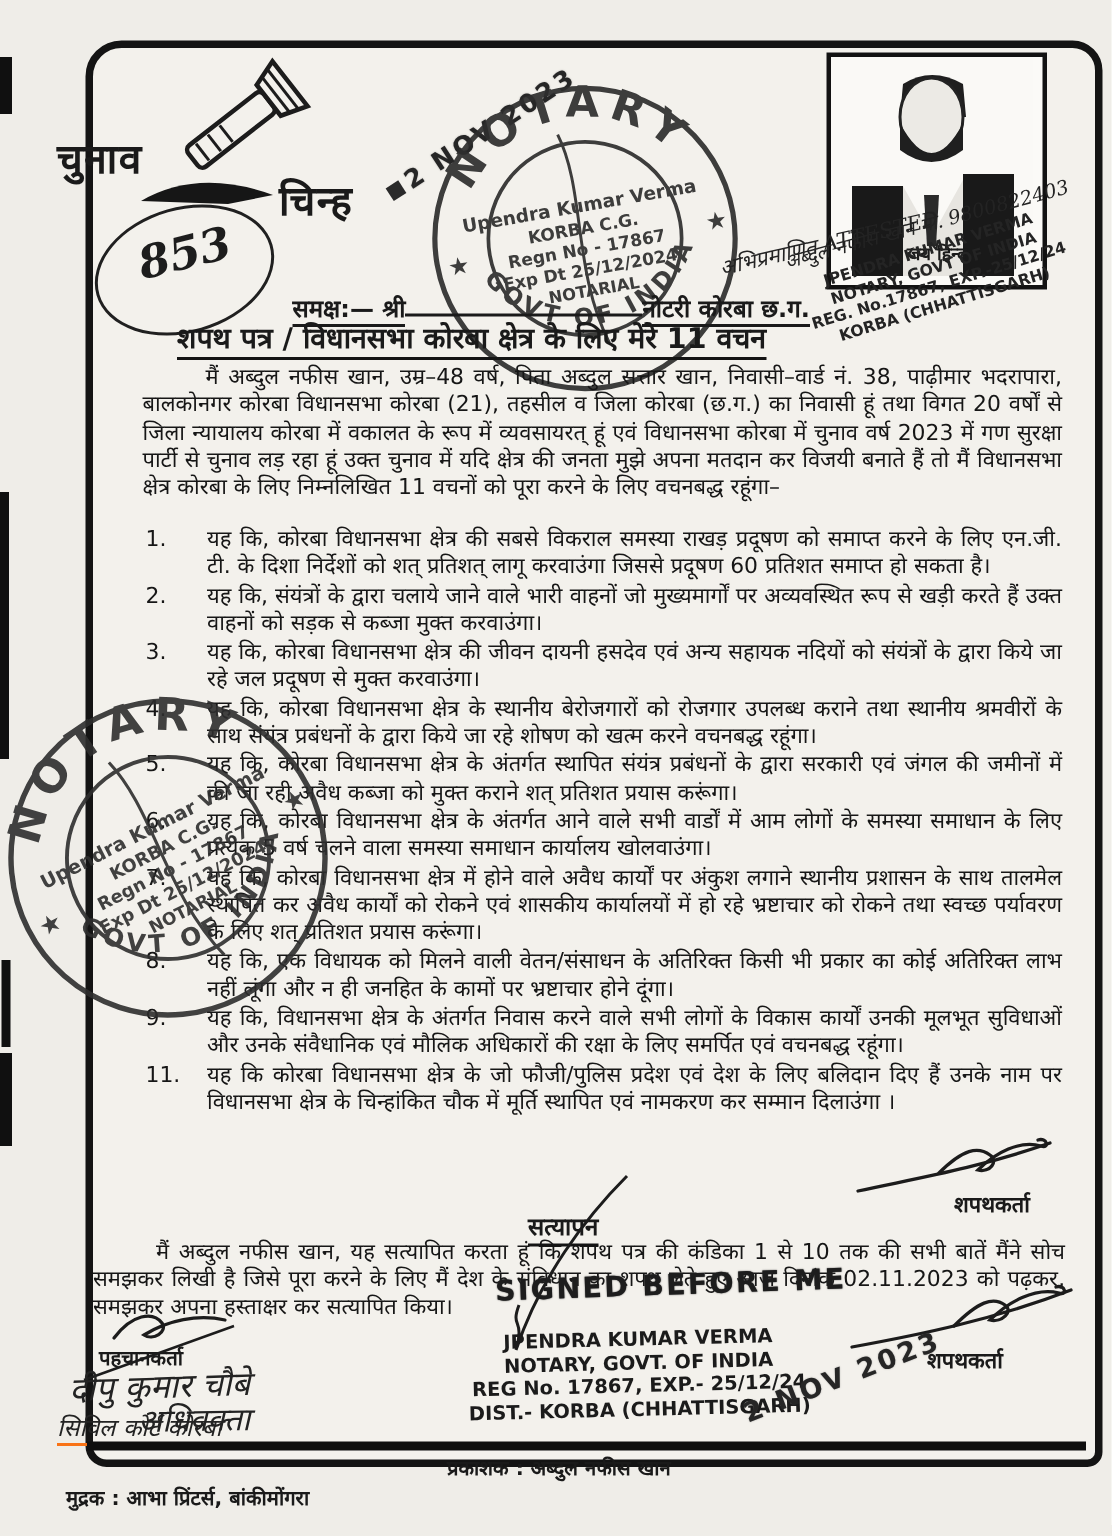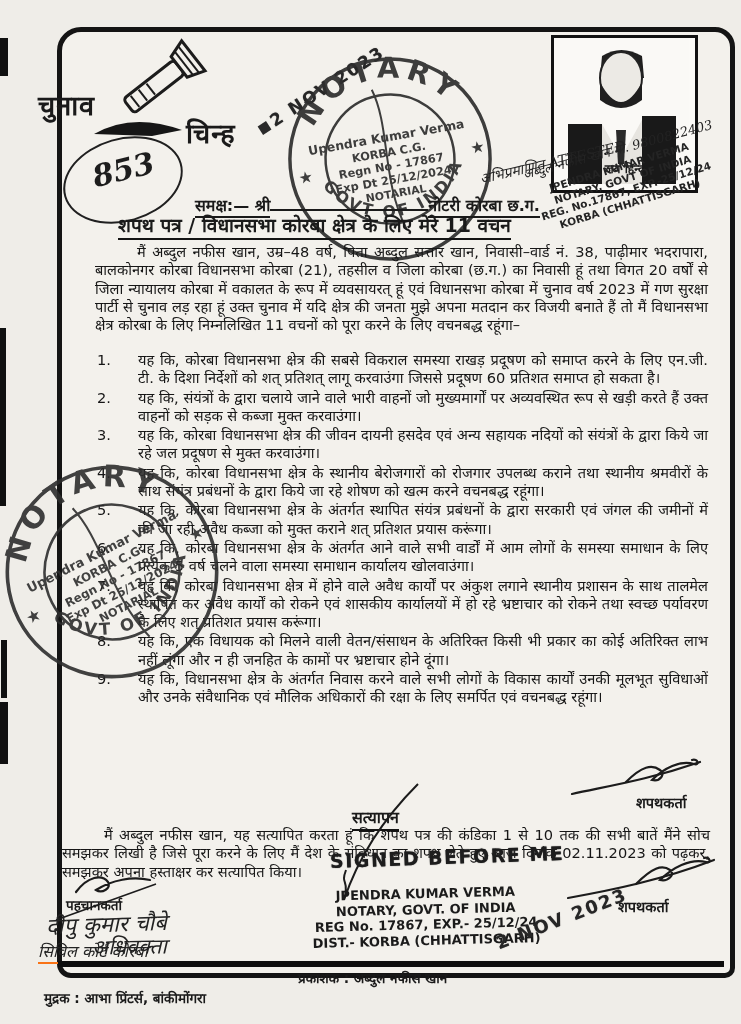--- a/index.html
+++ b/index.html
@@ -162,20 +162,24 @@
         <span class="txt">यह कि, कोरबा विधानसभा क्षेत्र में होने वाले अवैध कार्यों पर अंकुश लगाने स्थानीय प्रशासन के साथ तालमेल स्थापित कर अवैध कार्यों को रोकने एवं शासकीय कार्यालयों में हो रहे भ्रष्टाचार को रोकने तथा स्वच्छ पर्यावरण के लिए शत् प्रतिशत प्रयास करूंगा।</span>
       </div>
     <div class="vow body-text">
         <span class="num">8.</span>
         <span class="txt">यह कि, एक विधायक को मिलने वाली वेतन/संसाधन के अतिरिक्त किसी भी प्रकार का कोई अतिरिक्त लाभ नहीं लूंगा और न ही जनहित के कामों पर भ्रष्टाचार होने दूंगा।</span>
       </div>
     <div class="vow body-text">
         <span class="num">9.</span>
         <span class="txt">यह कि, विधानसभा क्षेत्र के अंतर्गत निवास करने वाले सभी लोगों के विकास कार्यों उनकी मूलभूत सुविधाओं और उनके संवैधानिक एवं मौलिक अधिकारों की रक्षा के लिए समर्पित एवं वचनबद्ध रहूंगा।</span>
       </div>
+    <div class="vow body-text">
+        <span class="num">11.</span>
+        <span class="txt">यह कि कोरबा विधानसभा क्षेत्र के जो फौजी/पुलिस प्रदेश एवं देश के लिए बलिदान दिए हैं उनके नाम पर विधानसभा क्षेत्र के चिन्हांकित चौक में मूर्ति स्थापित एवं नामकरण कर सम्मान दिलाउंगा ।</span>
+      </div>
   </div>
 
   <svg class="abs stamp-svg" style="left:-2px;top:458px;transform:rotate(-27deg);opacity:.9;" width="228" height="228" viewBox="0 0 220 220">
     <defs>
       <path id="arc2t" d="M 26,112 A 84,84 0 0 1 194,112" fill="none"></path>
       <path id="arc2b" d="M 30,104 A 82,82 0 0 0 190,104" fill="none"></path>
     </defs>
     <circle cx="110" cy="110" r="101" fill="none" stroke="#2e2e2e" stroke-width="3.5"></circle>
     <circle cx="110" cy="110" r="65" fill="none" stroke="#2e2e2e" stroke-width="2.5"></circle>
     <text font-size="29" font-weight="bold" letter-spacing="6">

